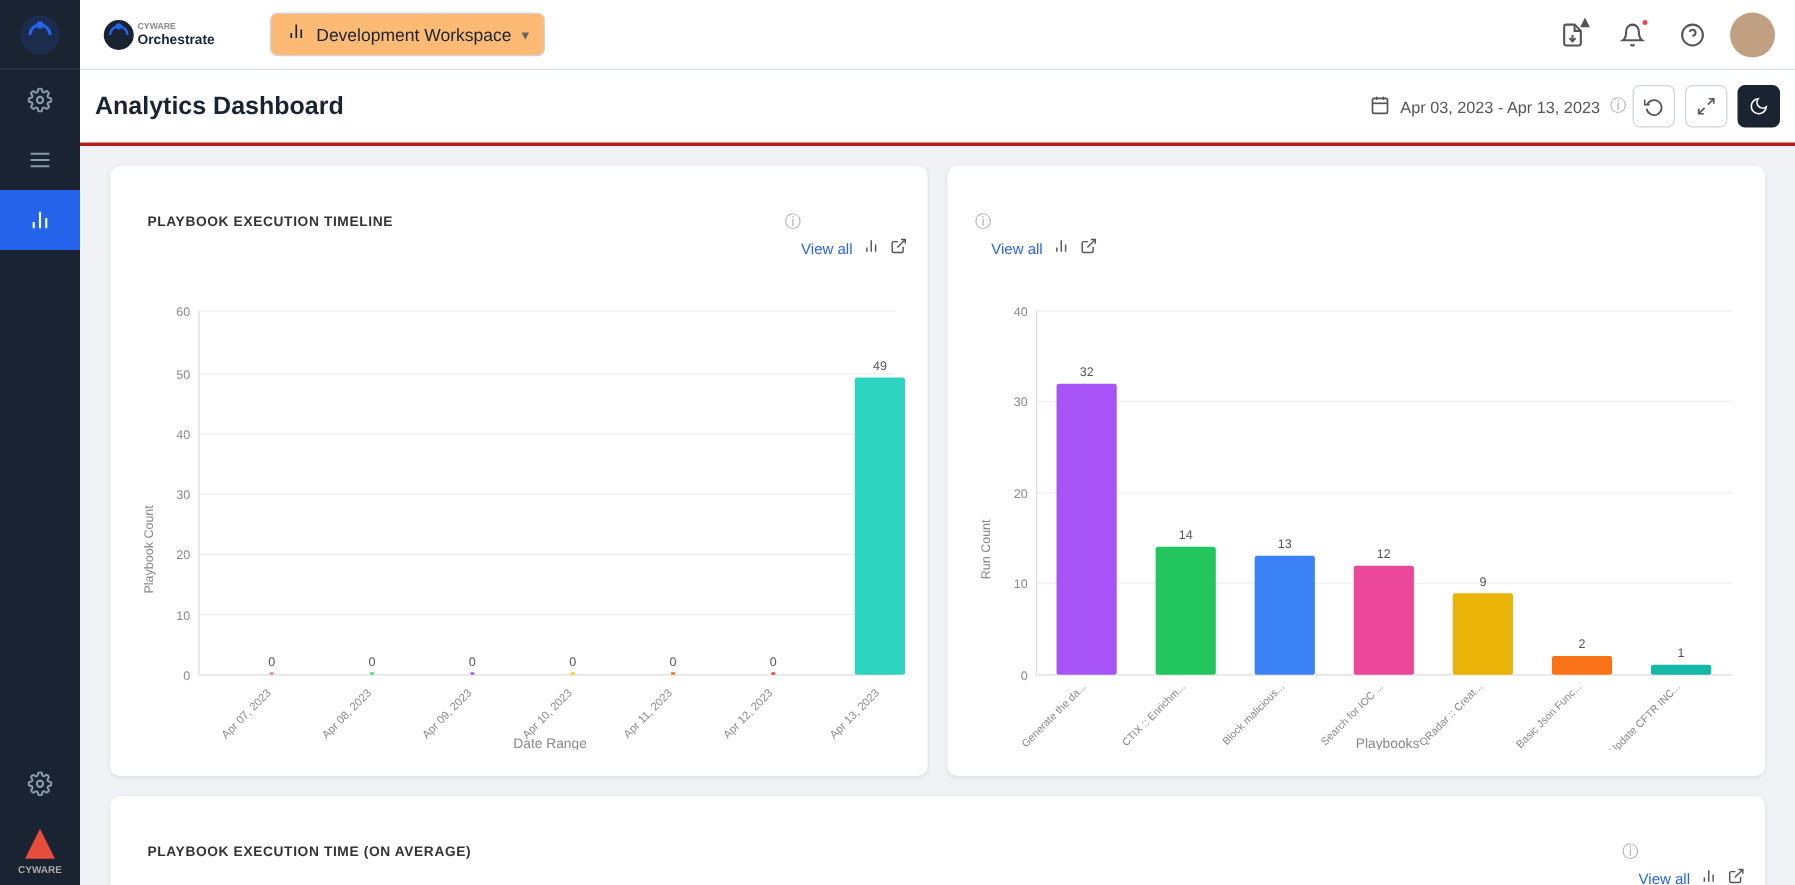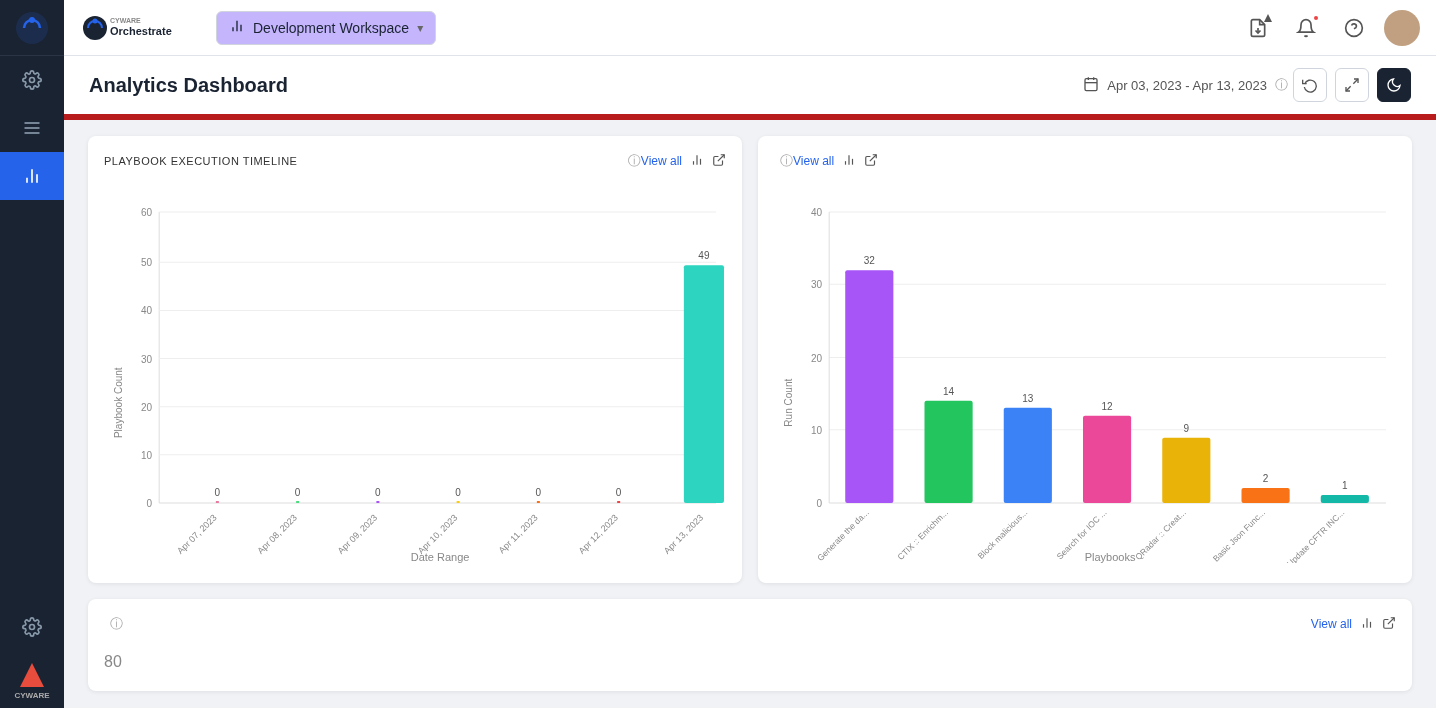--- a/index.html
+++ b/index.html
@@ -78,21 +78,21 @@
       margin-right: 16px;
     }
     .workspace-selector {
       display: flex;
       align-items: center;
       gap: 8px;
       border: 1px solid #d0d5dd;
       border-radius: 6px;
       padding: 6px 12px;
       cursor: pointer;
-      background: #c4b5fd;
+      background: #fdba74;
       min-width: 220px;
     }
     .workspace-selector-icon { color: #1a2332; font-size: 16px; }
     .workspace-selector-text { font-size: 14px; color: #1a2332; font-weight: 500; flex: 1; }
     .workspace-selector-chevron { color: #666; font-size: 12px; }
     .topnav-right {
       margin-left: auto;
       display: flex;
       align-items: center;
       gap: 12px;
@@ -129,24 +129,24 @@
       width: 8px;
       height: 8px;
       background: #ef4444;
       border-radius: 50%;
       border: 2px solid #fff;
     }
 
     
     .page-header {
       background: #fff;
-      padding: 12px 25px;
-      display: flex;
-      align-items: center;
-      border-bottom: 6px solid #b91c1c;
+      padding: 12px 12px;
+      display: flex;
+      align-items: center;
+      border-bottom: 3px solid #b91c1c;
       flex-shrink: 0;
     }
     .page-title {
       font-size: 20px;
       font-weight: 600;
       color: #1a2332;
       flex: 1;
     }
     .date-range {
       display: flex;
@@ -194,36 +194,38 @@
       padding: 16px;
       box-shadow: 0 1px 4px rgba(0,0,0,0.08);
     }
     .chart-header {
       display: flex;
       align-items: center;
       margin-bottom: 12px;
     }
     .chart-title {
       font-size: 11px;
-      font-weight: 400;
+      font-weight: 700;
       color: #333;
       text-transform: uppercase;
       letter-spacing: 0.5px;
       flex: 1;
+      margin-left: 14px;
     }
     .chart-info-icon {
       color: #aaa;
       font-size: 13px;
       margin-left: 6px;
       cursor: pointer;
     }
     .chart-actions {
       display: flex;
       align-items: center;
       gap: 8px;
+      margin-top: 41px;
     }
     .view-all-link {
       font-size: 12px;
       color: #2563eb;
       cursor: pointer;
       text-decoration: none;
     }
     .chart-action-icon {
       color: #555;
       font-size: 14px;
@@ -534,20 +536,21 @@
             <text transform="translate(569,330) rotate(-45)" text-anchor="end" font-size="8.5" fill="#888">Update CFTR INC...</text>
 
             <text x="335" y="378" text-anchor="middle" font-size="11" fill="#888">Playbooks</text>
           </svg>
         </div>
       </div>
     </div>
 
     <div class="bottom-card">
       <div class="chart-header">
+        <span class="chart-title">PLAYBOOK EXECUTION TIME (ON AVERAGE)</span>
         <span class="chart-info-icon">ⓘ</span>
         <div class="chart-actions" style="margin-left:auto;">
           <span class="view-all-link">View all</span>
           <span class="chart-action-icon">
             <svg width="14" height="14" viewBox="0 0 24 24" fill="none" stroke="#555" stroke-width="2">
               <line x1="18" y1="20" x2="18" y2="10"></line>
                 <line x1="12" y1="20" x2="12" y2="4"></line>
                 <line x1="6" y1="20" x2="6" y2="14"></line>
             </svg>
           </span>

